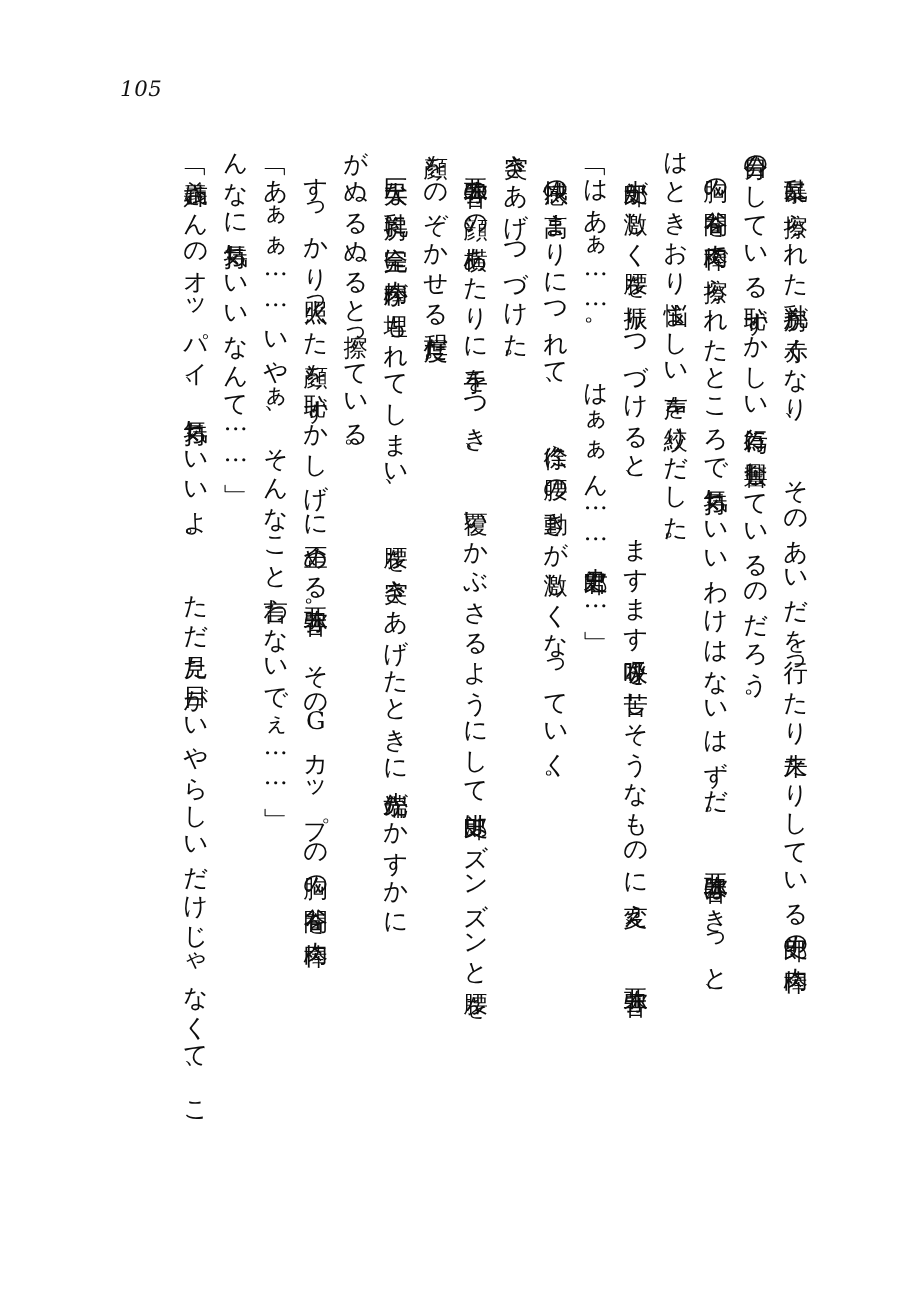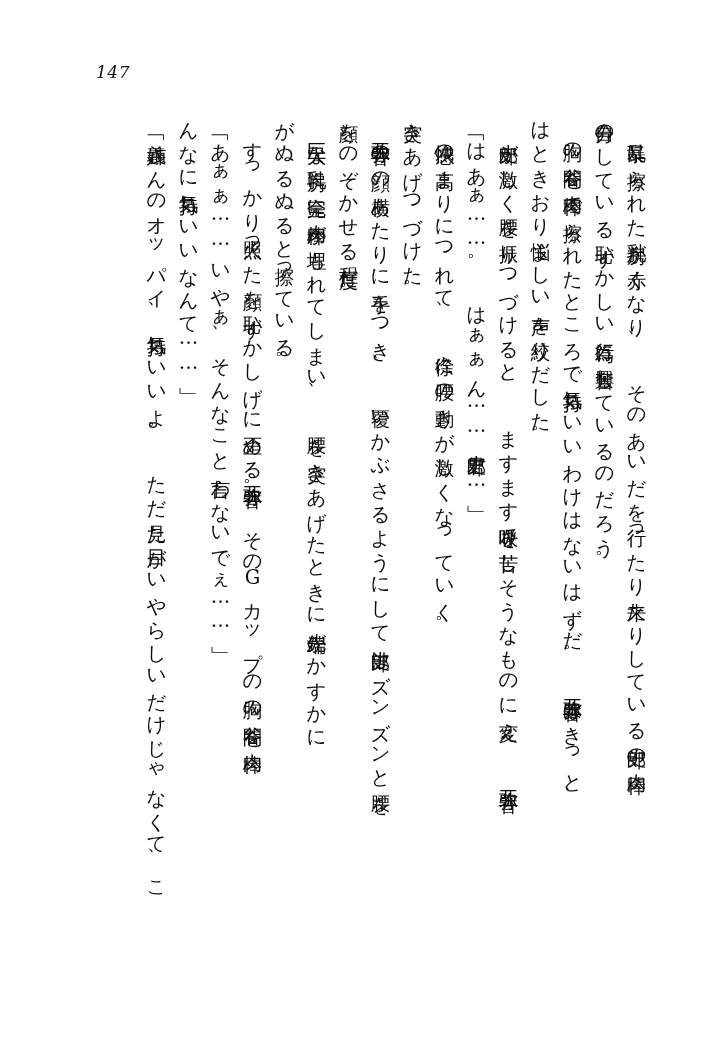--- a/index.html
+++ b/index.html
@@ -55,21 +55,21 @@
   }
   .tcol:first-child { margin-left: 0; }
   
   .tcol.indent { padding-top: 20px; }
 </style>
 </head>
 <body>
 
 <div class="page">
 
-  <div class="page-number">147</div>
+  <div class="page-number">105</div>
 
   <div class="text-block">
     <div class="tcol indent">「義姉さんのオッパイ、気持ちいいよ。　ただ見た目がいやらしいだけじゃなくて、こ</div>
     <div class="tcol">んなに気持ちいいなんて……」</div>
     <div class="tcol indent">「あぁぁ……いやぁ、そんなこと言わないでぇ……」</div>
     <div class="tcol indent">すっかり火照った顔を恥ずかしげに歪める亜弥香。　そのGカップの胸の谷間を肉棒</div>
     <div class="tcol">がぬるぬると擦っている。</div>
     <div class="tcol indent">巨大な乳房に完全に肉棒が埋もれてしまい、　腰を突きあげたときに先端がかすかに</div>
     <div class="tcol">顔をのぞかせる程度だ。</div>
     <div class="tcol indent">亜弥香の顔の横あたりに手をつき、　覆いかぶさるようにして史郎はズンズンと腰を</div>

